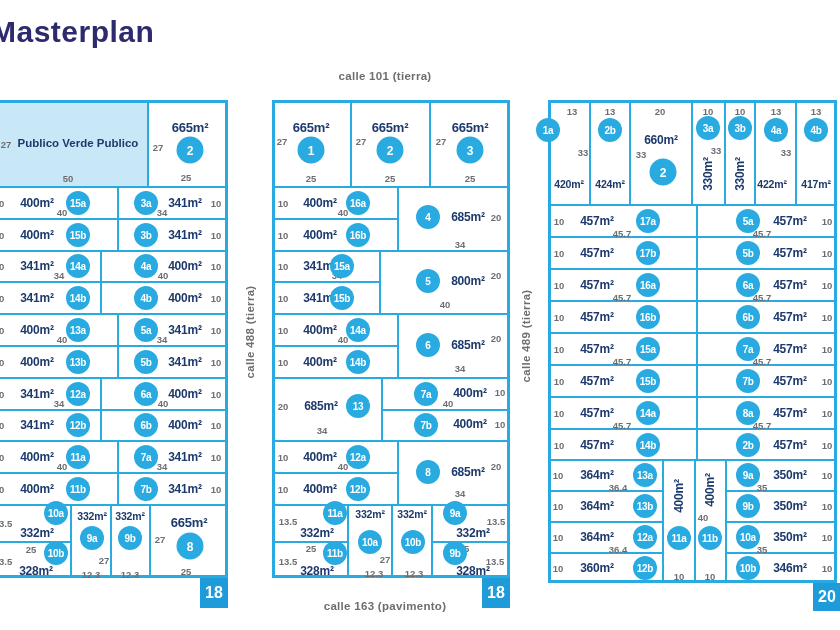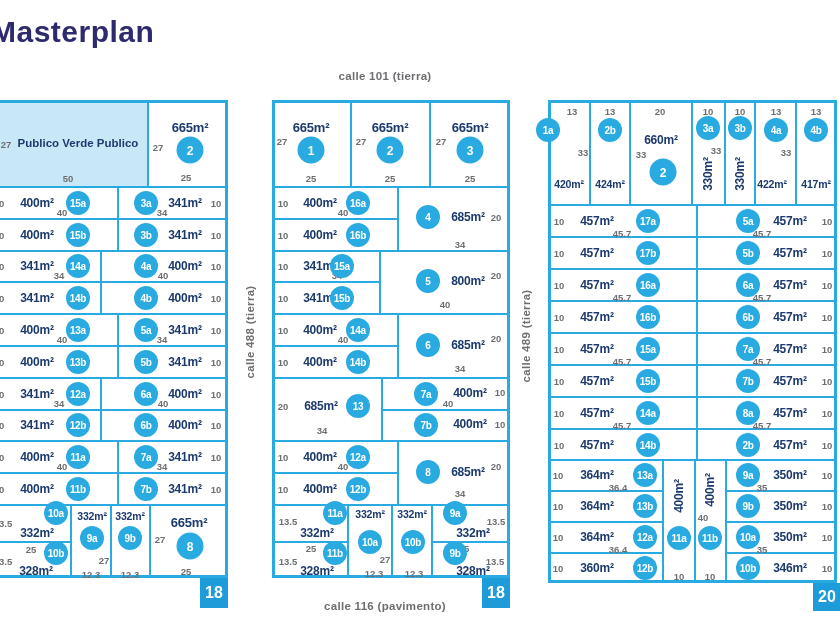--- a/index.html
+++ b/index.html
@@ -416,17 +416,17 @@
       <div class="ctr circle" style="left: 645px; top: 537px;">12a</div>
       <div class="ctr circle" style="left: 748px; top: 537px;">10a</div>
       <div class="ctr circle" style="left: 645px; top: 568px;">12b</div>
       <div class="ctr circle" style="left: 748px; top: 568px;">10b</div>
       <div class="ctr circle" style="left: 679px; top: 538px;">11a</div>
       <div class="ctr circle" style="left: 710px; top: 538px;">11b</div>
     </div>
     <div class="ctr street" style="left: 385px; top: 76px;">calle 101 (tierra)</div>
     <div class="ctr street v" style="left: 250px; top: 332px;">calle 488 (tierra)</div>
     <div class="ctr street v" style="left: 526px; top: 336px;">calle 489 (tierra)</div>
-    <div class="ctr street" style="left: 385px; top: 606px;">calle 116 (pavimento)</div>
+    <div class="ctr street" style="left: 385px; top: 606px;">calle 163 (pavimento)</div>
     <div class="badge" style="left: 200px; top: 578px; width: 28px; height: 30px;">18</div>
     <div class="badge" style="left: 482px; top: 578px; width: 28px; height: 30px;">18</div>
     <div class="badge" style="left: 813px; top: 583px; width: 28px; height: 28px;">20</div>
   </div>
 
 </body></html>

